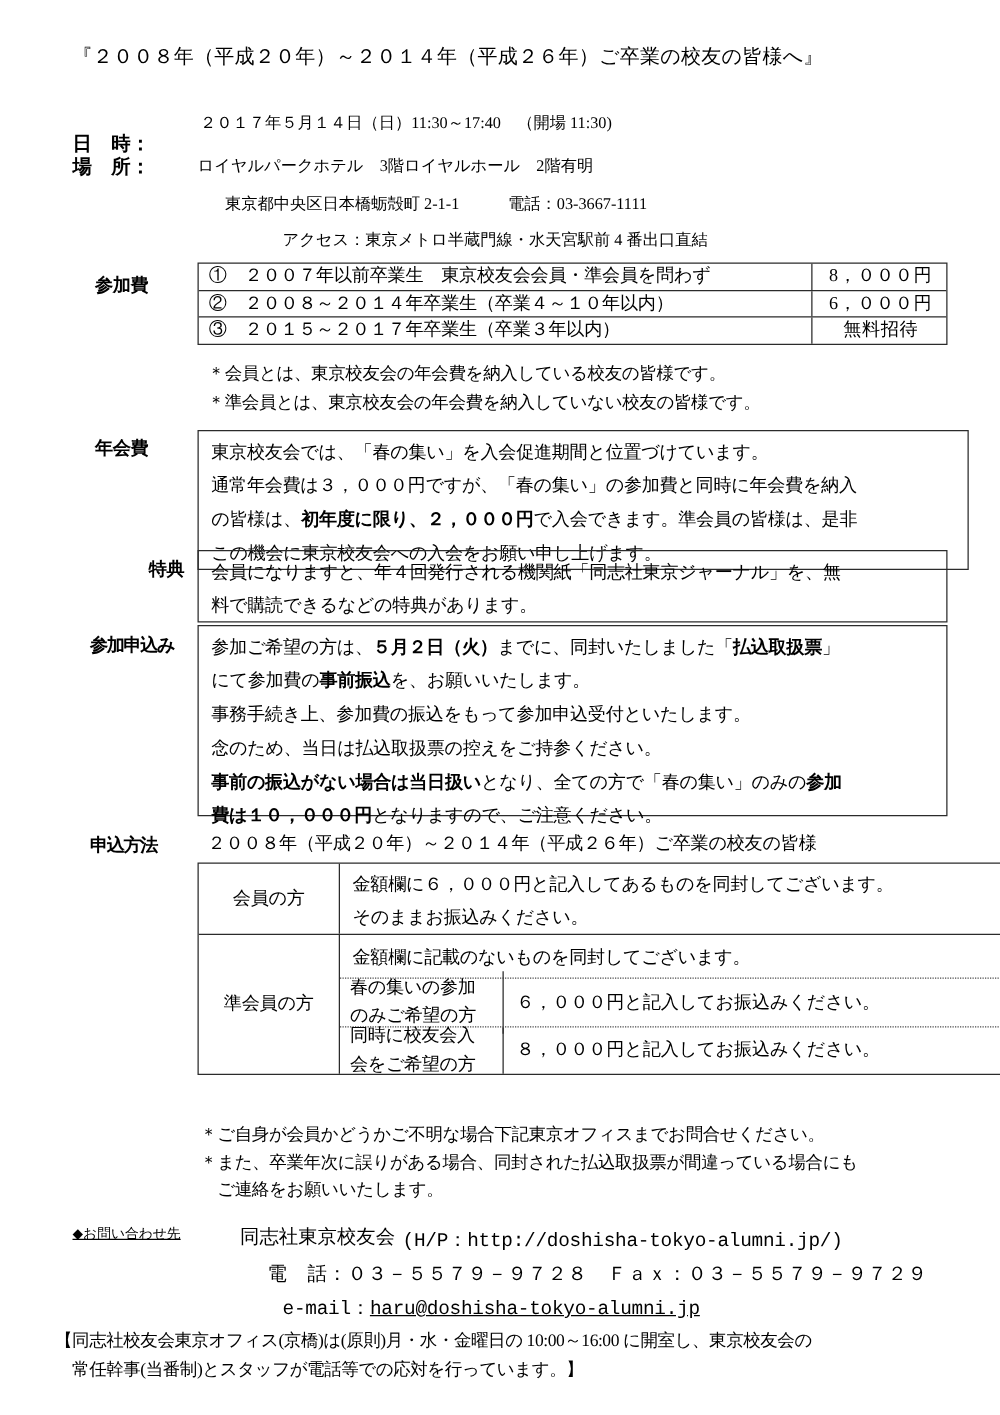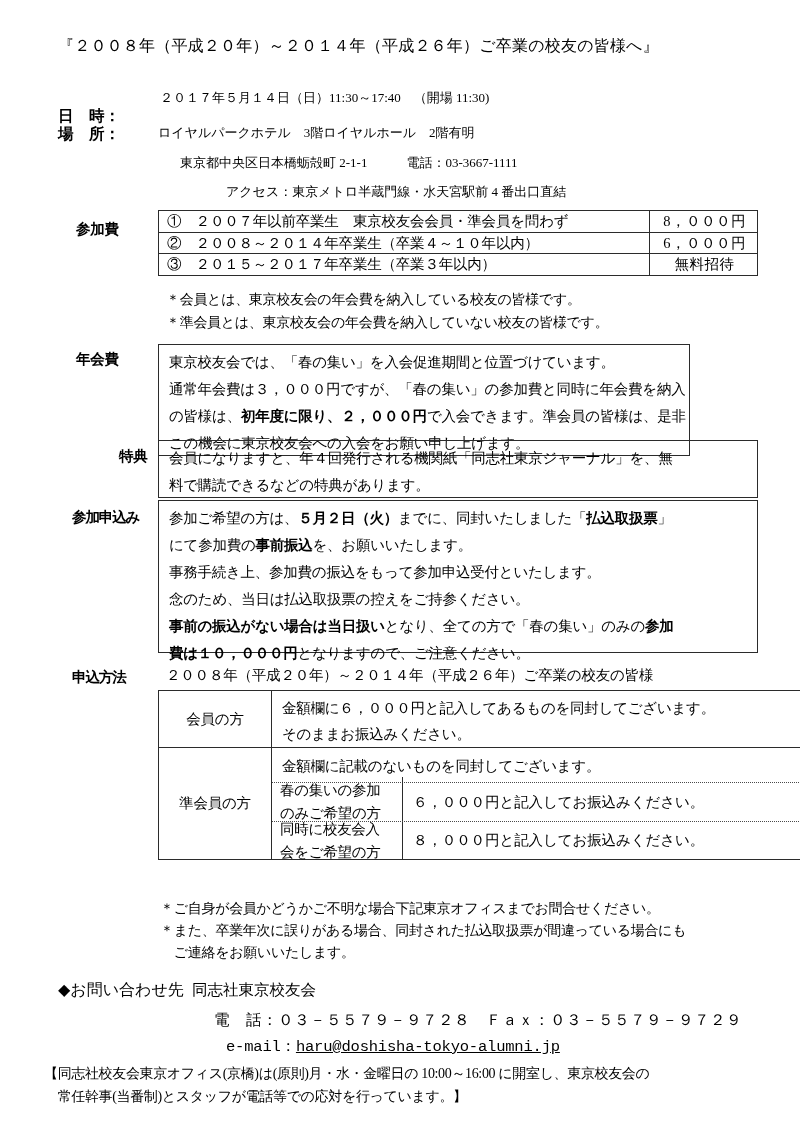--- a/index.html
+++ b/index.html
@@ -166,23 +166,24 @@
     white-space: pre;
     letter-spacing: -0.25px;
     line-height: 24px;
   }
   .nfull.two { line-height: 26px; }
 
   
   .contact-head {
     position: absolute;
     left: 58px;
-    font-size: 16px;
+    font-size: 11px;
     white-space: pre;
     font-weight: normal;
+    text-decoration: underline;
   }
   .mono {
     font-family: "Liberation Mono", "DejaVu Sans Mono", monospace;
     font-size: 13.5px;
     letter-spacing: -0.2px;
   }
   .contact-line {
     position: absolute;
     white-space: pre;
     font-size: 15.5px;
@@ -224,21 +225,21 @@
     </div>
     <div class="row">
       <div class="cell desc">③　２０１５～２０１７年卒業生（卒業３年以内）</div>
       <div class="cell price">無料招待</div>
     </div>
   </div>
   <div class="note" style="left:166px; top:289px;">＊会員とは、東京校友会の年会費を納入している校友の皆様です。</div>
   <div class="note" style="left:166px; top:312px;">＊準会員とは、東京校友会の年会費を納入していない校友の皆様です。</div>
 
   <div class="sec-label" style="top:352px;">年会費</div>
-  <div class="pbox" style="left:158px; top:344px; width:532px; height:112px;">
+  <div class="pbox" style="left:158px; top:344px; width:617px; height:112px;">
     <p>東京校友会では、「春の集い」を入会促進期間と位置づけています。</p>
     <p>通常年会費は３，０００円ですが、「春の集い」の参加費と同時に年会費を納入</p>
     <p><span>の皆様は、</span><span class="b">初年度に限り、２，０００円</span><span>で入会できます。準会員の皆様は、是非</span></p>
     <p>この機会に東京校友会への入会をお願い申し上げます。</p>
   </div>
 
   <div class="sec-label" style="top:449px;margin-left:43px;">特典</div>
   <div class="pbox" style="left:158px; top:440px; width:600px; height:58px;">
     <p>会員になりますと、年４回発行される機関紙「同志社東京ジャーナル」を、無</p>
     <p>料で購読できるなどの特典があります。</p>
@@ -283,20 +284,21 @@
       </div>
     </div>
   </div>
 
   <div class="note" style="left:160px; top:898px;">＊ご自身が会員かどうかご不明な場合下記東京オフィスまでお問合せください。</div>
   <div class="note" style="left:160px; top:920px;">＊また、卒業年次に誤りがある場合、同封された払込取扱票が間違っている場合にも</div>
   <div class="note" style="left:160px; top:942px;">　ご連絡をお願いいたします。</div>
 
   <div class="contact-head" style="top:982px;">◆お問い合わせ先</div>
   <div class="contact-line" style="left:192px; top:982px;">同志社東京校友会</div>
+  <div class="contact-line mono" style="left:322px; top:986px;">(H/P：http://doshisha-tokyo-alumni.jp/)</div>
 
   <div class="contact-line" style="left:214px; top:1012px; letter-spacing:0.5px;">電　話：０３－５５７９－９７２８　Ｆａｘ：０３－５５７９－９７２９</div>
 
   <div class="contact-line mono" style="left:226px; top:1040px;"><span>e-mail：</span><span class="underline">haru@doshisha-tokyo-alumni.jp</span></div>
 
   <div class="footer-note" style="top:1062px;">【同志社校友会東京オフィス(京橋)は(原則)月・水・金曜日の 10:00～16:00 に開室し、東京校友会の</div>
   <div class="footer-note" style="top:1085px;">　常任幹事(当番制)とスタッフが電話等での応対を行っています。】</div>
 
 </div>
 

